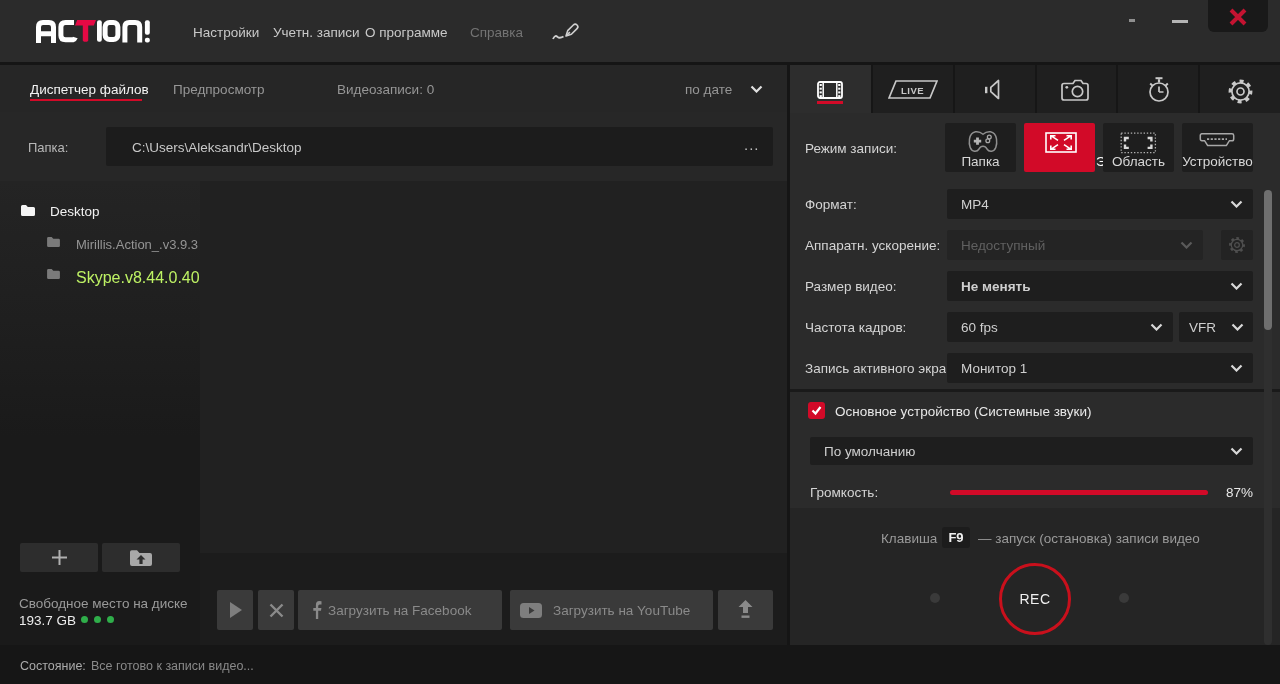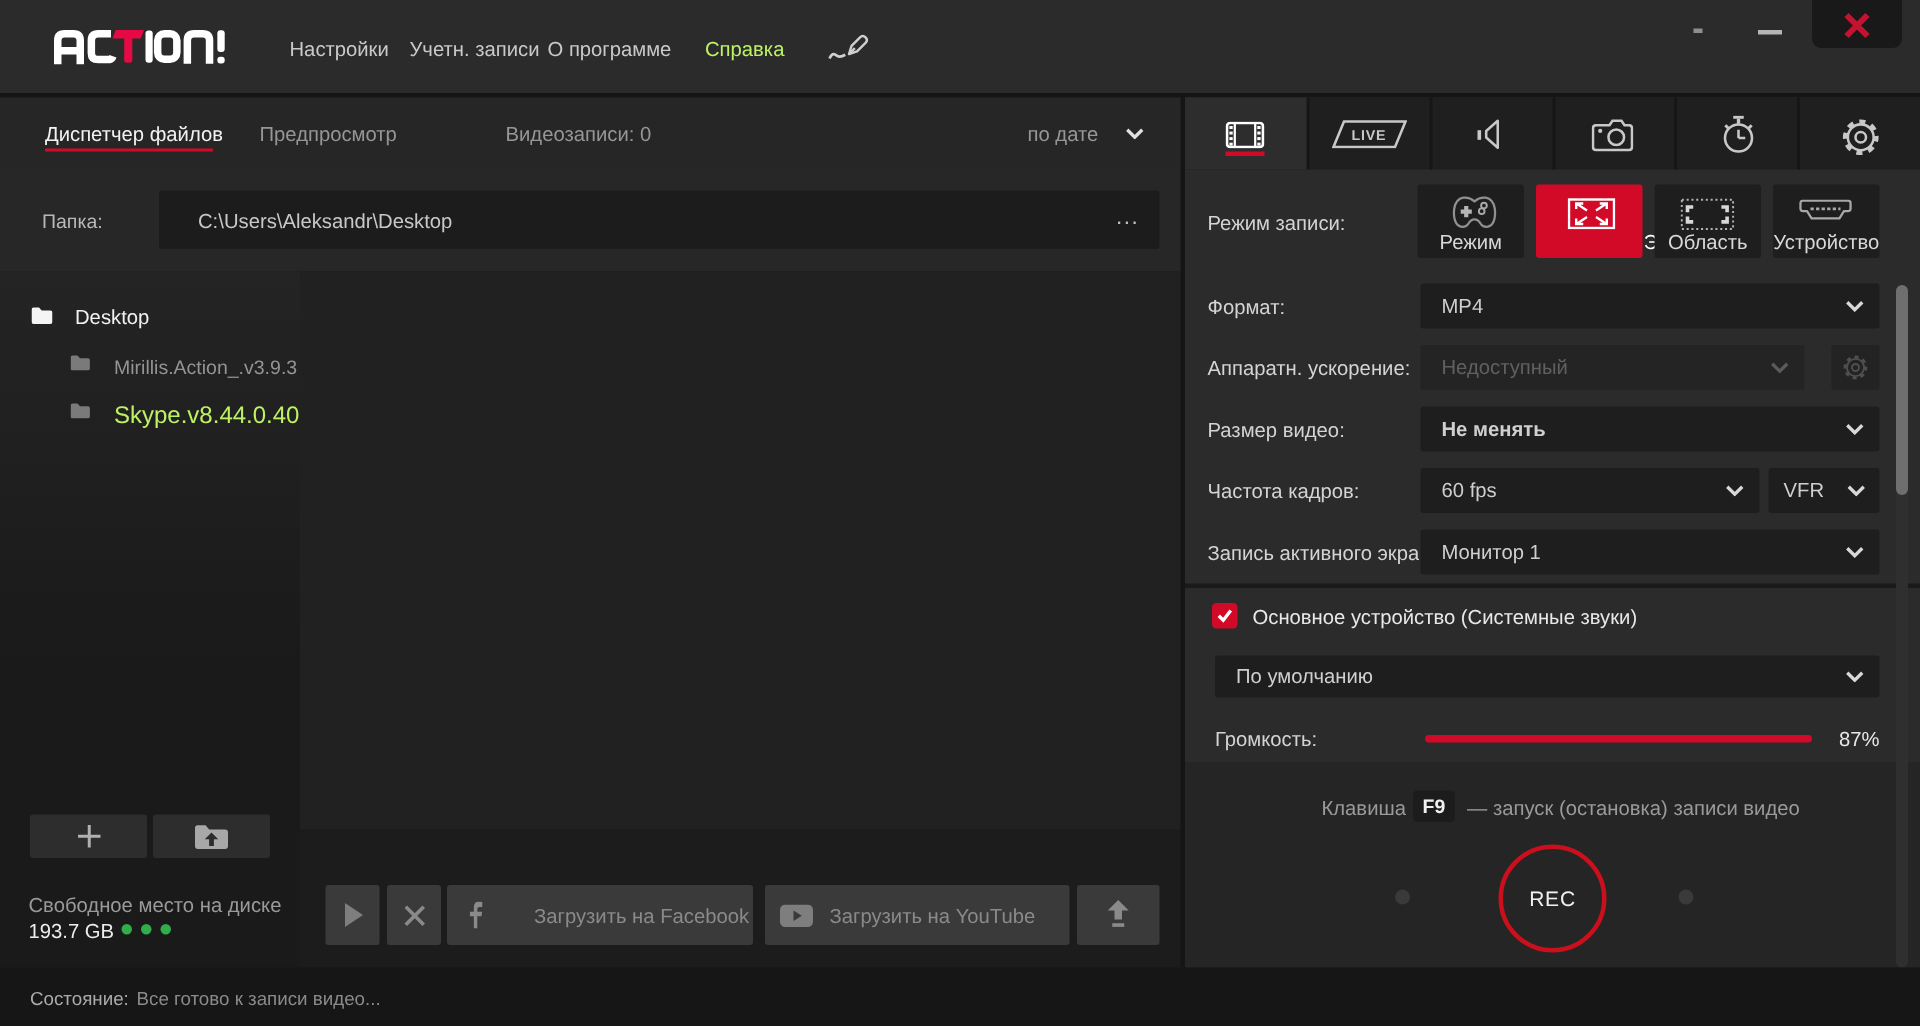--- a/index.html
+++ b/index.html
@@ -29,21 +29,21 @@
     <rect x="69.1" y="2.5" width="12.8" height="17" rx="4.5" fill="none" stroke="#fff" stroke-width="5"></rect>
     <rect x="108.9" y="0.2" width="4.9" height="14.5" rx="2" fill="#fff"></rect>
     <rect x="108.9" y="17.8" width="4.9" height="4.6" rx="2" fill="#fff"></rect>
     <polygon points="41.2,0 60,0 57.8,5.6 39,5.6" fill="#e50944"></polygon>
     <polygon points="46.8,4 52.2,4 52.2,20.8 51,21.8 48,21.8 46.8,20.8" fill="#e50944"></polygon>
   </svg>
 
   <div class="abs" style="left:193px;top:25px;font-size:13.5px;color:#c9c9c9;">Настройки</div>
   <div class="abs" style="left:273px;top:25px;font-size:13.5px;color:#c9c9c9;">Учетн. записи</div>
   <div class="abs" style="left:365px;top:25px;font-size:13.5px;color:#c9c9c9;">О программе</div>
-  <div class="abs" style="left:470px;top:25px;font-size:13.5px;color:#bef264;">Справка</div>
+  <div class="abs" style="left:470px;top:25px;font-size:13.5px;color:#737373;">Справка</div>
 
   <svg class="abs" style="left:550px;top:16px;" width="32" height="28" viewBox="0 0 32 28">
     <g transform="translate(16,20) rotate(45)" stroke="#d0d0d0" stroke-width="1.6" fill="none" stroke-linejoin="round">
       <path d="M0,0 L-2.6,-5 L-2.6,-13 Q-2.6,-15.6 0,-15.6 Q2.6,-15.6 2.6,-13 L2.6,-5 Z"></path>
       <path d="M0,-1 L0,-5.5"></path>
     </g>
     <path d="M3,23 Q5,18.5 7.5,20.8 Q9.5,22.8 13.5,20.5" stroke="#d0d0d0" stroke-width="1.8" fill="none"></path>
   </svg>
 
   <div class="abs" style="left:1129px;top:19px;width:6px;height:3px;background:#8f8f8f;"></div>
@@ -108,21 +108,21 @@
     <polygon points="1,0 13,8 1,16" fill="#7e7e7e"></polygon>
   </svg>
   <div class="abs" style="left:258px;top:590px;width:36px;height:40px;background:#3a3a3a;border-radius:2px;"></div>
   <svg class="abs" style="left:269px;top:603px;" width="15" height="15" viewBox="0 0 15 15">
     <path d="M1.5,1.5 L13.5,13.5 M13.5,1.5 L1.5,13.5" stroke="#8a8a8a" stroke-width="2.4" fill="none"></path>
   </svg>
   <div class="abs" style="left:298px;top:590px;width:204px;height:40px;background:#3a3a3a;border-radius:2px;"></div>
   <svg class="abs" style="left:311px;top:601px;" width="11" height="18" viewBox="0 0 11 18">
     <path d="M7.2,18 V9.8 H10 L10.4,6.9 H7.2 V5.1 Q7.2,3.6 8.8,3.6 H10.5 V0.2 Q9.6,0 8.3,0 Q4.9,0 4.9,3.9 V6.9 H2.3 V9.8 H4.9 V18 Z" fill="#8a8a8a"></path>
   </svg>
-  <div class="abs" style="left:356px;top:603px;font-size:13.5px;color:#8a8a8a;">Загрузить на Facebook</div>
+  <div class="abs" style="left:328px;top:603px;font-size:13.5px;color:#8a8a8a;">Загрузить на Facebook</div>
   <div class="abs" style="left:510px;top:590px;width:203px;height:40px;background:#3a3a3a;border-radius:2px;"></div>
   <svg class="abs" style="left:520px;top:603px;" width="22" height="15" viewBox="0 0 22 15">
     <rect x="0" y="0" width="22" height="15" rx="3.5" fill="#7e7e7e"></rect>
     <polygon points="9,4 14.5,7.5 9,11" fill="#3a3a3a"></polygon>
   </svg>
   <div class="abs" style="left:553px;top:603px;font-size:13.5px;color:#8a8a8a;">Загрузить на YouTube</div>
   <div class="abs" style="left:718px;top:590px;width:55px;height:40px;background:#3a3a3a;border-radius:2px;"></div>
   <svg class="abs" style="left:738px;top:600px;" width="15" height="20" viewBox="0 0 15 20">
     <polygon points="7.5,0 14.5,7 10,7 10,13 5,13 5,7 0.5,7" fill="#8a8a8a"></polygon>
     <rect x="3.5" y="15.5" width="8" height="2.4" fill="#8a8a8a"></rect>
@@ -186,21 +186,21 @@
 
   <div class="abs lbl" style="left:805px;top:141px;">Режим записи:</div>
 
   <div class="abs" style="left:945px;top:123px;width:71px;height:49px;background:#1e1e1e;border-radius:2px;"></div>
   <svg class="abs" style="left:968px;top:130px;" width="30" height="23" viewBox="0 0 30 23">
     <path d="M15,4.2 Q11.5,1.2 7.5,1.8 Q2.5,2.8 1.5,9 Q0.8,14 2.2,17.5 Q3.5,20.8 6.5,21.2 Q9.5,21.5 11,19 Q12.5,16.2 15,16.2 Q17.5,16.2 19,19 Q20.5,21.5 23.5,21.2 Q26.5,20.8 27.8,17.5 Q29.2,14 28.5,9 Q27.5,2.8 22.5,1.8 Q18.5,1.2 15,4.2 Z" fill="none" stroke="#909090" stroke-width="1.5"></path>
     <path d="M9.5,7.4 V14.8 M5.8,11.1 H13.2" stroke="#b5b5b5" stroke-width="2.8"></path>
     <circle cx="21.3" cy="7" r="1.9" fill="none" stroke="#a8a8a8" stroke-width="1.3"></circle>
     <circle cx="19.8" cy="10.8" r="1.9" fill="none" stroke="#a8a8a8" stroke-width="1.3"></circle>
   </svg>
-  <div class="abs" style="left:945px;top:154px;width:71px;text-align:center;font-size:13.5px;color:#d8d8d8;">Режим</div>
+  <div class="abs" style="left:945px;top:154px;width:71px;text-align:center;font-size:13.5px;color:#d8d8d8;">Папка</div>
 
   <div class="abs" style="left:1024px;top:123px;width:71px;height:49px;background:#d20a28;border-radius:2px;"></div>
   <svg class="abs" style="left:1045px;top:132px;" width="32" height="21" viewBox="0 0 32 21">
     <rect x="1" y="1" width="30" height="19" fill="none" stroke="#fff" stroke-width="1.6"></rect>
     <g stroke="#fff" stroke-width="1.6" fill="none">
       <path d="M13,8.3 L6.2,3.9 M5.8,7.4 V3.7 H10.5"></path>
       <path d="M19,8.3 L25.8,3.9 M26.2,7.4 V3.7 H21.5"></path>
       <path d="M13,12.7 L6.2,17.1 M5.8,13.6 V17.3 H10.5"></path>
       <path d="M19,12.7 L25.8,17.1 M26.2,13.6 V17.3 H21.5"></path>
     </g>

